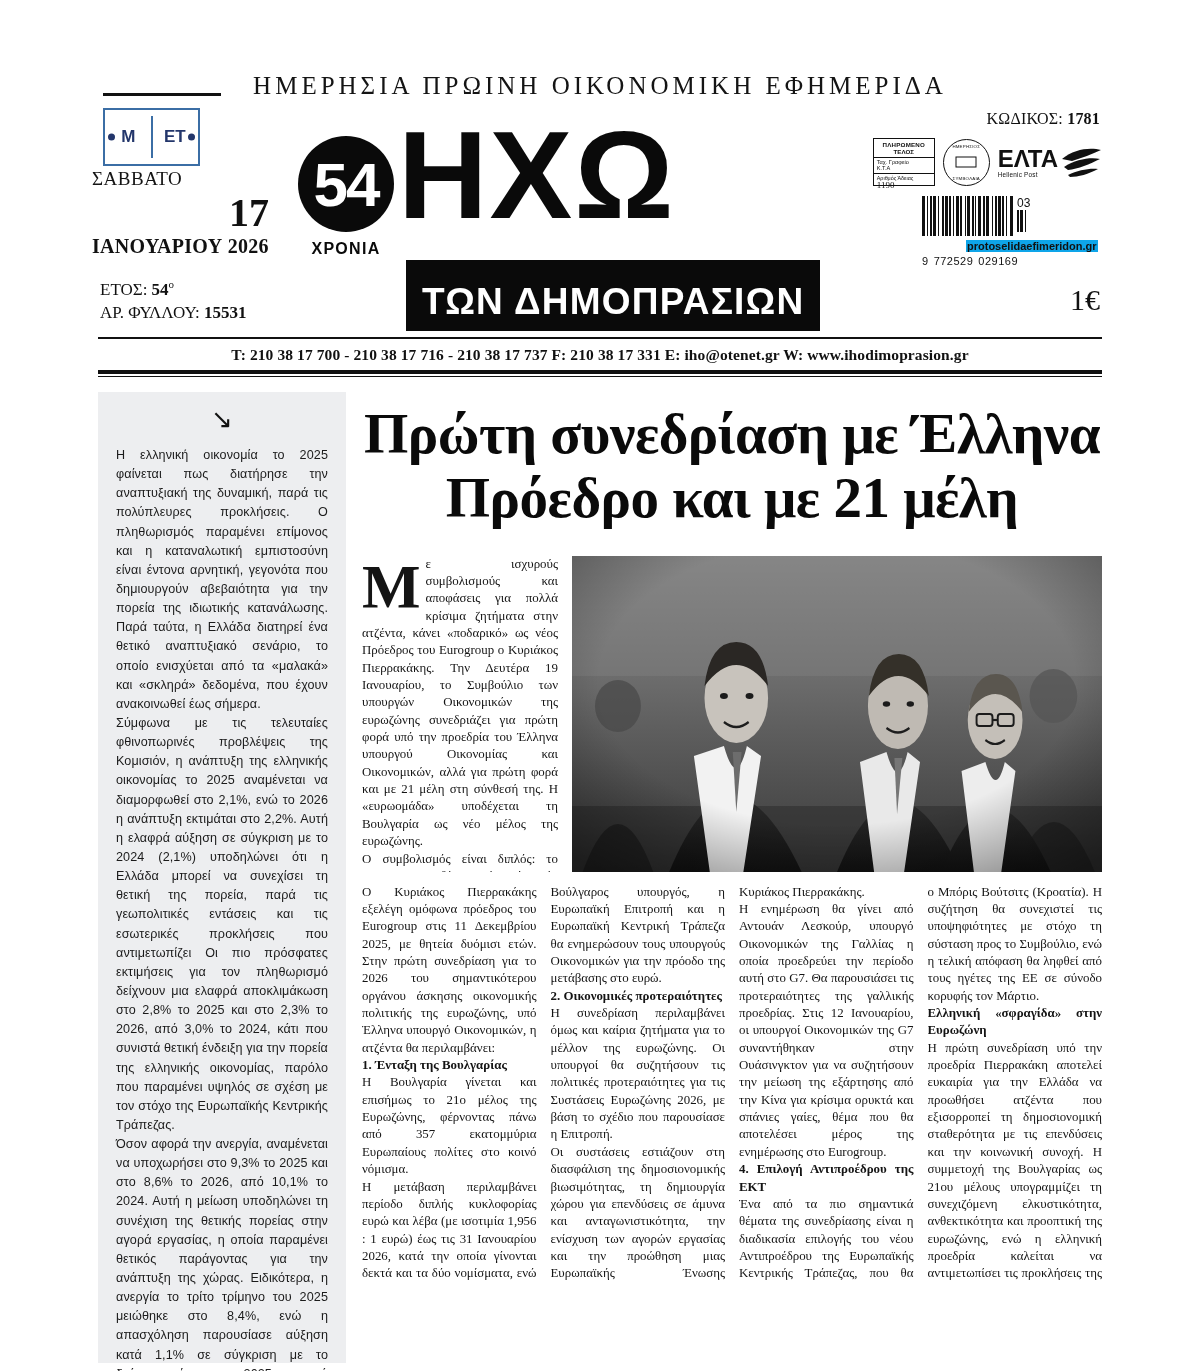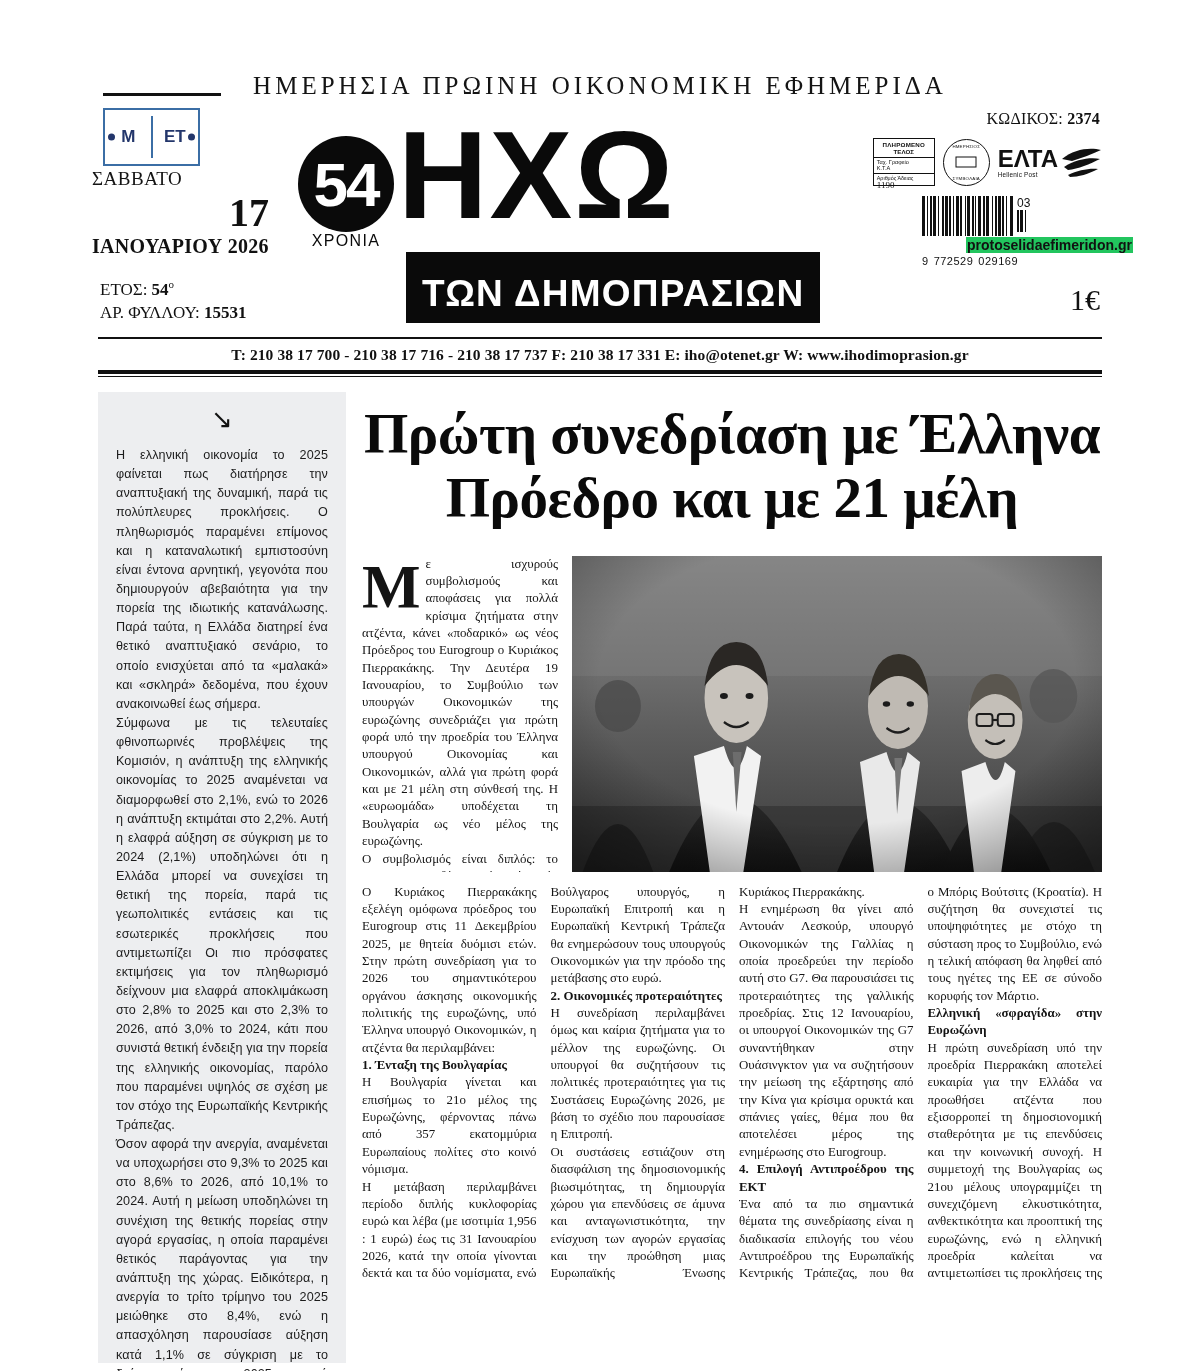--- a/index.html
+++ b/index.html
@@ -53,22 +53,22 @@
   .logo-area { position: absolute; left: 288px; top: 118px; width: 560px; }
   .logo-row { display: flex; align-items: flex-start; }
   .anniv { width: 116px; padding-top: 18px; text-align: center; flex: none; }
   .anniv .circle {
     width: 96px; height: 96px; border-radius: 50%; background: #0a0a0a;
     color: #fff; display: flex; align-items: center; justify-content: center;
     font-family: "Liberation Sans", sans-serif; font-weight: 700; font-size: 62px;
     letter-spacing: -2px; margin: 0 auto;
   }
   .anniv .xronia {
-    font-family: "Liberation Sans", sans-serif; font-weight: 400;
-    font-size: 16px; letter-spacing: 1.3px; margin-top: 0; color: #0a0a0a;
+    font-family: "Liberation Sans", sans-serif; font-weight: 700;
+    font-size: 16px; letter-spacing: 1.3px; margin-top: 8px; color: #0a0a0a;
   }
   .echo {
     font-family: "Liberation Sans", sans-serif; font-weight: 700;
     font-size: 124px; line-height: 0.86; letter-spacing: 2px;
     color: #0a0a0a; margin-left: -6px; margin-top: 4px;
   }
   .sublogo {
     background: #0a0a0a; color: #fff;
     font-family: "Liberation Sans", sans-serif; font-weight: 700;
     font-size: 37px; letter-spacing: 1.2px;
@@ -116,22 +116,22 @@
   .elta .esub { font-family: "Liberation Sans", sans-serif; font-size: 6.4px; color: #111; letter-spacing: .2px; }
   .elta svg { display: block; }
 
   .barcode-wrap { position: absolute; right: 100px; top: 196px; width: 178px; }
   .bc-rowtop { display: flex; align-items: flex-start; gap: 4px; }
   .bars { height: 40px; display: flex; align-items: flex-end; }
   .bars i { display: block; background: #111; height: 100%; }
   .bc-side { font-family: "Liberation Sans", sans-serif; font-size: 8px; text-align: center; }
   .bc-side .num { font-size: 12px; }
   .bc-url {
-    font-family: "Liberation Sans", sans-serif; font-weight: 700; font-size: 14px;
-    text-align: left; margin-top: -10px; background: #22c55e; display: inline-block;
+    font-family: "Liberation Sans", sans-serif; font-weight: 700; font-size: 11px;
+    text-align: left; margin-top: -10px; background: #0ea5e9; display: inline-block;
     position: relative; left: 44px; padding: 0 1px;
   }
   .bc-digits {
     font-family: "Liberation Sans", sans-serif; font-size: 11px; letter-spacing: .5px;
     display: flex; gap: 5px; margin-top: 1px;
   }
   .price {
     position: absolute; right: 100px; top: 283px;
     font-size: 30px; font-weight: 400;
   }
@@ -239,21 +239,21 @@
           <div class="circle">54</div>
           <div class="xronia">ΧΡΟΝΙΑ</div>
         </div>
         <div class="echo">ΗΧΩ</div>
       </div>
       <div class="sublogo">ΤΩΝ ΔΗΜΟΠΡΑΣΙΩΝ</div>
     </div>
 
     <div class="codeline">
       <span>ΚΩΔΙΚΟΣ:</span>
-      <b>2374</b>
+      <b>1781</b>
     </div>
 
     <div class="stamps">
       <div class="paidbox">
         <div class="pb1">ΠΛΗΡΩΜΕΝΟ</div>
         <div class="pb2">ΤΕΛΟΣ</div>
         <div class="pb3">Ταχ. Γραφείο</div>
         <div class="pb4">Κ.Τ.Α</div>
         <div class="pb5">Αριθμός Άδειας</div>
         <div class="pb6">1190</div>

